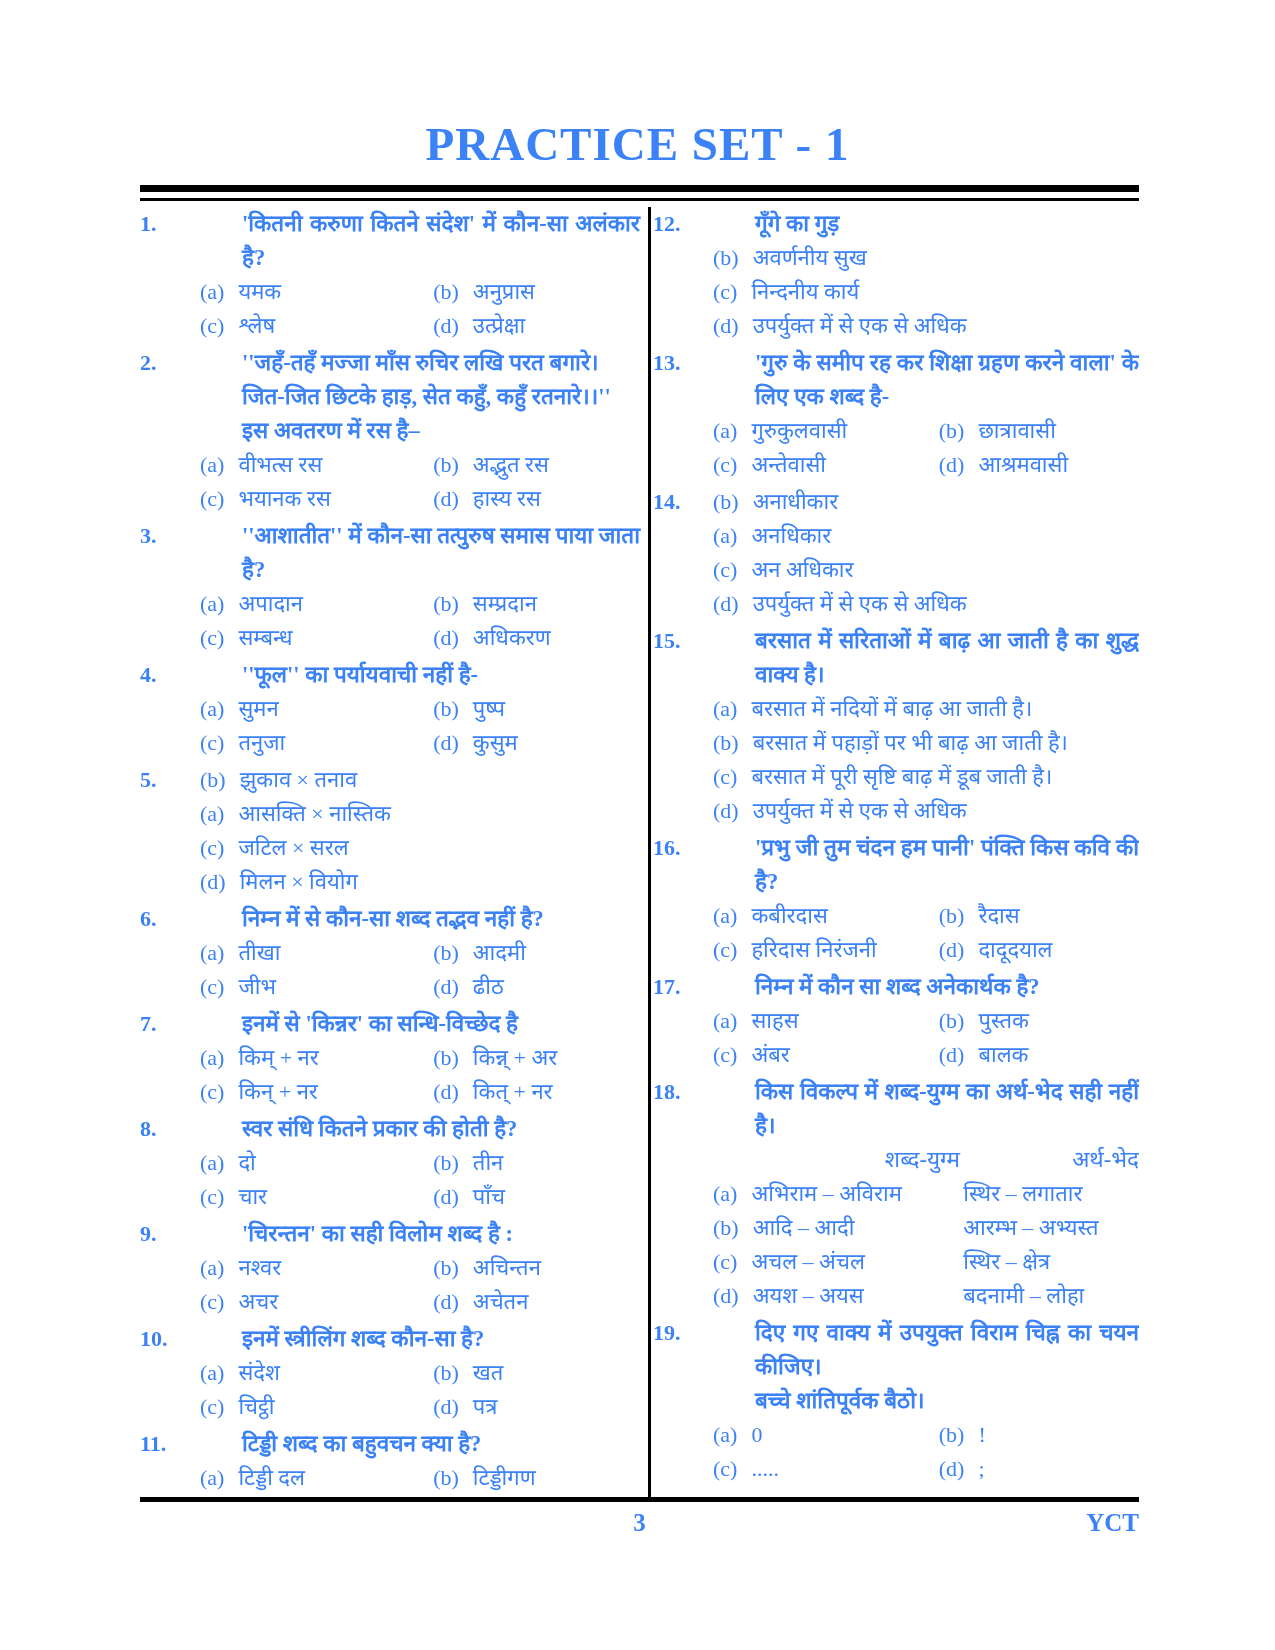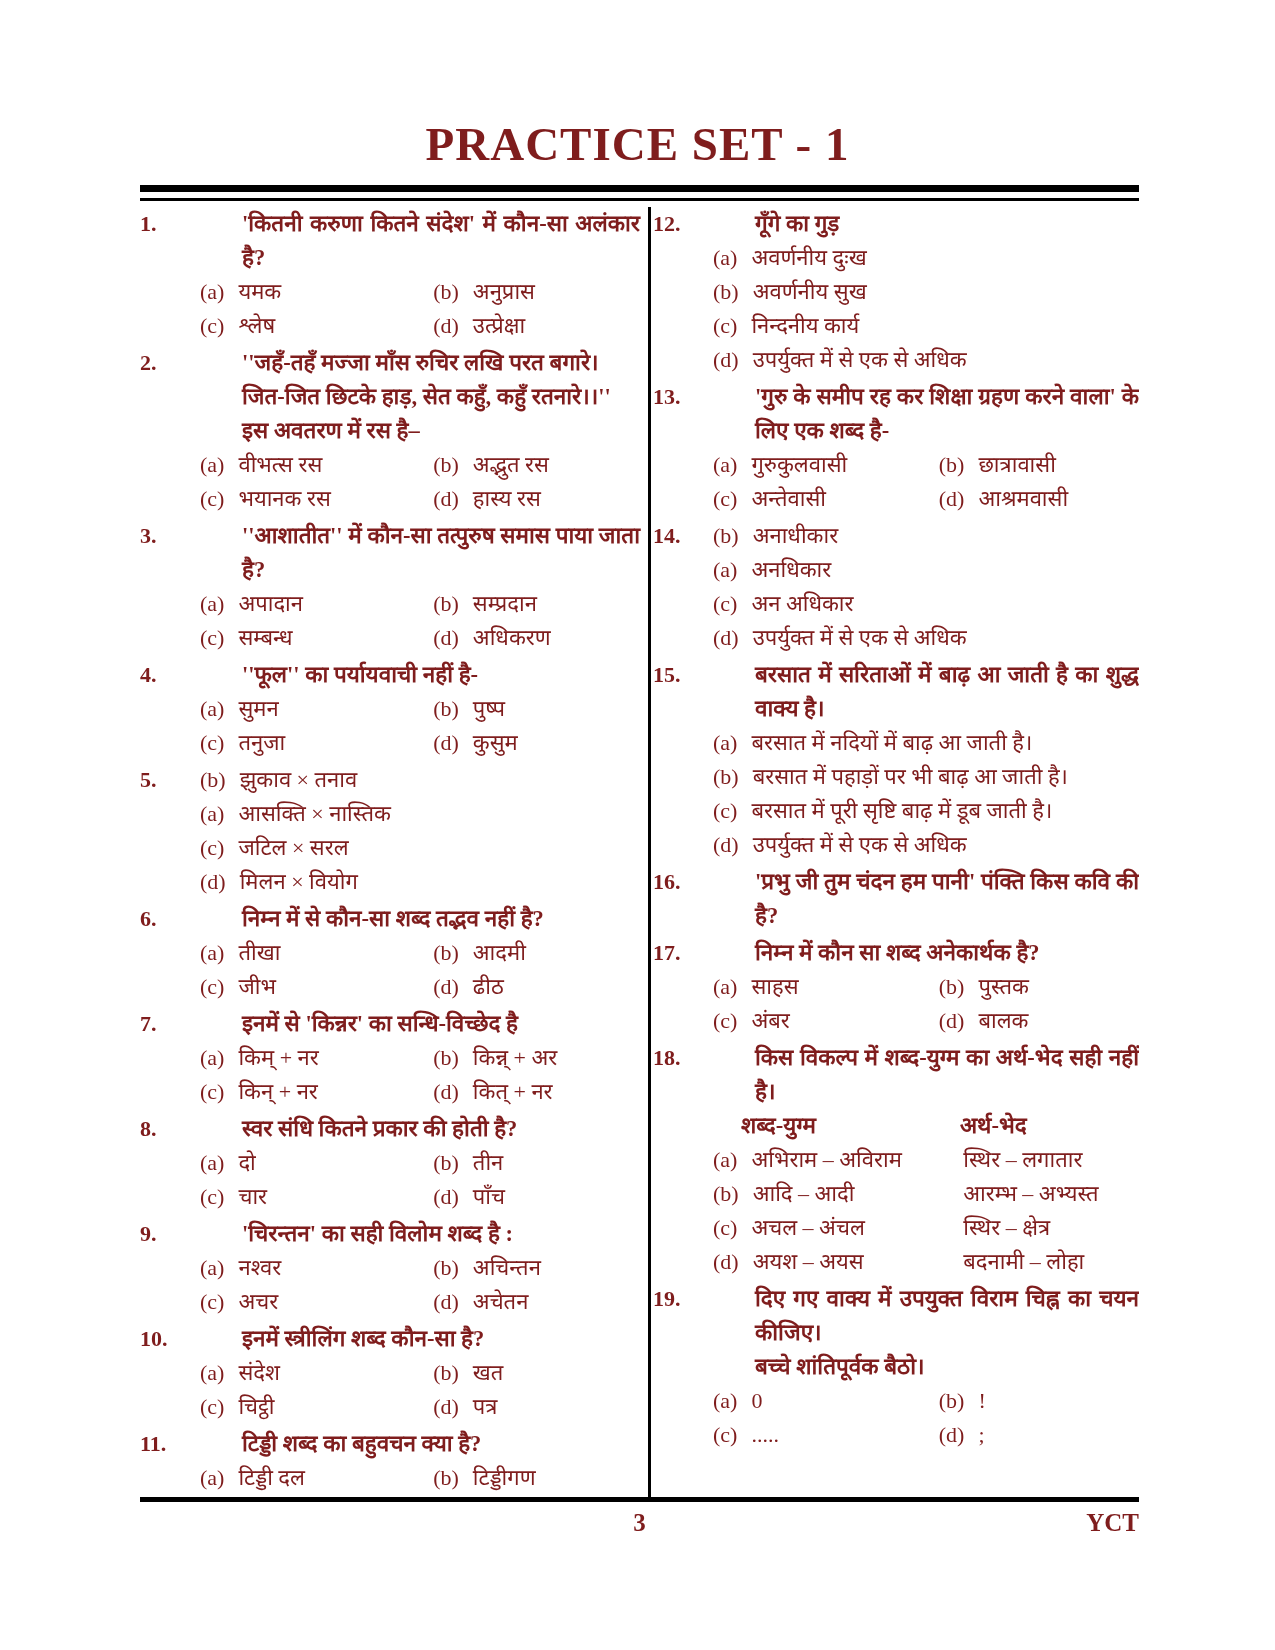--- a/index.html
+++ b/index.html
@@ -1,17 +1,17 @@
 <!DOCTYPE html>
 <html><head>
 <meta charset="utf-8">
 <style>
   html,body{margin:0;padding:0;background:#ffffff;}
   .page{
-    position:relative;width:1275px;height:1650px;background:#ffffff;color:#7f1d1d;
+    position:relative;width:1275px;height:1650px;background:#ffffff;color:#3b82f6;
     font-family:"Liberation Serif","DejaVu Sans",serif;overflow:hidden;
   }
   .title{
     margin:0;position:absolute;top:116px;left:0;width:100%;text-align:center;
     font-size:47px;font-weight:700;letter-spacing:1px;line-height:56px;
   }
   .head-rule{
     position:absolute;left:140px;right:136px;top:185px;height:6px;
     border-top:7px solid #000;border-bottom:3px solid #000;
   }
@@ -24,22 +24,22 @@
   .col-right{flex:1;box-sizing:border-box;padding-left:2px;}
   .q{display:grid;grid-template-columns:54px 1fr;margin-bottom:3px;}
   .qnum{font-weight:700;font-size:22px;line-height:34px;}
   .qbody{min-width:0;}
   .qline{font-weight:700;font-size:22.5px;line-height:34px;text-align:justify;margin-left:48px;}
   .opts-pairs{display:grid;grid-template-columns:53% 47%;padding-left:6px;}
   .opts-list{padding-left:6px;}
   .opt{font-size:22px;line-height:34px;}
   .opts-list .opt{display:block;}
   .olabel{display:inline-block;margin-right:14px;}
-  .thead-row{display:grid;grid-template-columns:55% 45%;font-weight:700;
-    font-size:22.5px;line-height:34px;padding-left:34px;}
+  .thead-row{display:grid;grid-template-columns:55% 45%;font-weight:400;
+    font-size:22.5px;line-height:34px;padding-left:34px;text-align:right;}
   .trow{display:grid;grid-template-columns:55% 45%;padding-left:6px;
     font-size:22px;line-height:34px;gap:16px;}
   .foot-rule{position:absolute;left:140px;right:136px;top:1497px;border-top:5px solid #000;}
   .footer{position:absolute;left:140px;right:136px;top:1506px;font-weight:700;font-size:25px;line-height:34px;}
   .footer .pnum{display:block;text-align:center;}
   .footer .brand{position:absolute;right:0;top:0;}
 </style>
 </head>
 <body>
 
@@ -183,21 +183,20 @@
           </div>
         </div>
       </div>
     <div class="divider"></div>
     <div class="col-right" id="col-right">
         <div class="q">
           <div class="qnum">12.</div>
           <div class="qbody">
             <div class="qline">गूँगे का गुड़</div>
             <div class="opts-list">
-              <span class="opt"><span class="olabel">(a)</span><span class="otext">अवर्णनीय दुःख</span></span>
               <span class="opt"><span class="olabel">(b)</span><span class="otext">अवर्णनीय सुख</span></span>
               <span class="opt"><span class="olabel">(c)</span><span class="otext">निन्दनीय कार्य</span></span>
               <span class="opt"><span class="olabel">(d)</span><span class="otext">उपर्युक्त में से एक से अधिक</span></span>
             </div>
           </div>
         </div>
         <div class="q">
           <div class="qnum">13.</div>
           <div class="qbody">
             <div class="qline">'गुरु के समीप रह कर शिक्षा ग्रहण करने वाला' के लिए एक शब्द है-</div>
@@ -229,20 +228,26 @@
               <span class="opt"><span class="olabel">(b)</span><span class="otext">बरसात में पहाड़ों पर भी बाढ़ आ जाती है।</span></span>
               <span class="opt"><span class="olabel">(c)</span><span class="otext">बरसात में पूरी सृष्टि बाढ़ में डूब जाती है।</span></span>
               <span class="opt"><span class="olabel">(d)</span><span class="otext">उपर्युक्त में से एक से अधिक</span></span>
             </div>
           </div>
         </div>
         <div class="q">
           <div class="qnum">16.</div>
           <div class="qbody">
             <div class="qline">'प्रभु जी तुम चंदन हम पानी' पंक्ति किस कवि की है?</div>
+            <div class="opts-pairs">
+              <span class="opt"><span class="olabel">(a)</span><span class="otext">कबीरदास</span></span>
+              <span class="opt"><span class="olabel">(b)</span><span class="otext">रैदास</span></span>
+              <span class="opt"><span class="olabel">(c)</span><span class="otext">हरिदास निरंजनी</span></span>
+              <span class="opt"><span class="olabel">(d)</span><span class="otext">दादूदयाल</span></span>
+            </div>
           </div>
         </div>
         <div class="q">
           <div class="qnum">17.</div>
           <div class="qbody">
             <div class="qline">निम्न में कौन सा शब्द अनेकार्थक है?</div>
             <div class="opts-pairs">
               <span class="opt"><span class="olabel">(a)</span><span class="otext">साहस</span></span>
               <span class="opt"><span class="olabel">(b)</span><span class="otext">पुस्तक</span></span>
               <span class="opt"><span class="olabel">(c)</span><span class="otext">अंबर</span></span>

